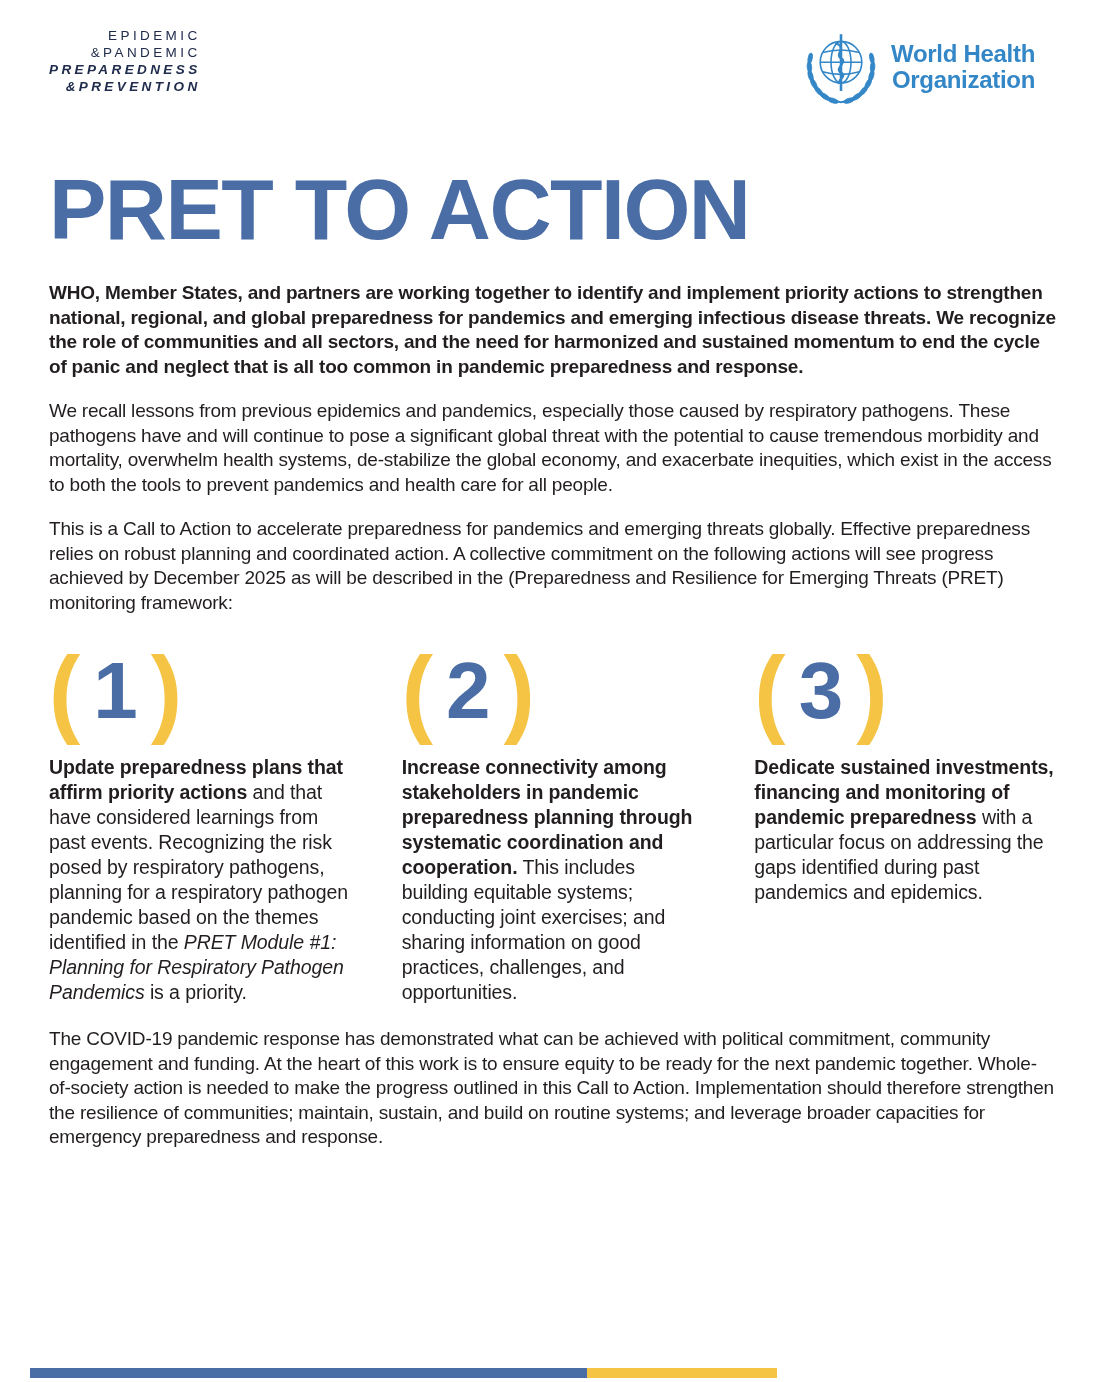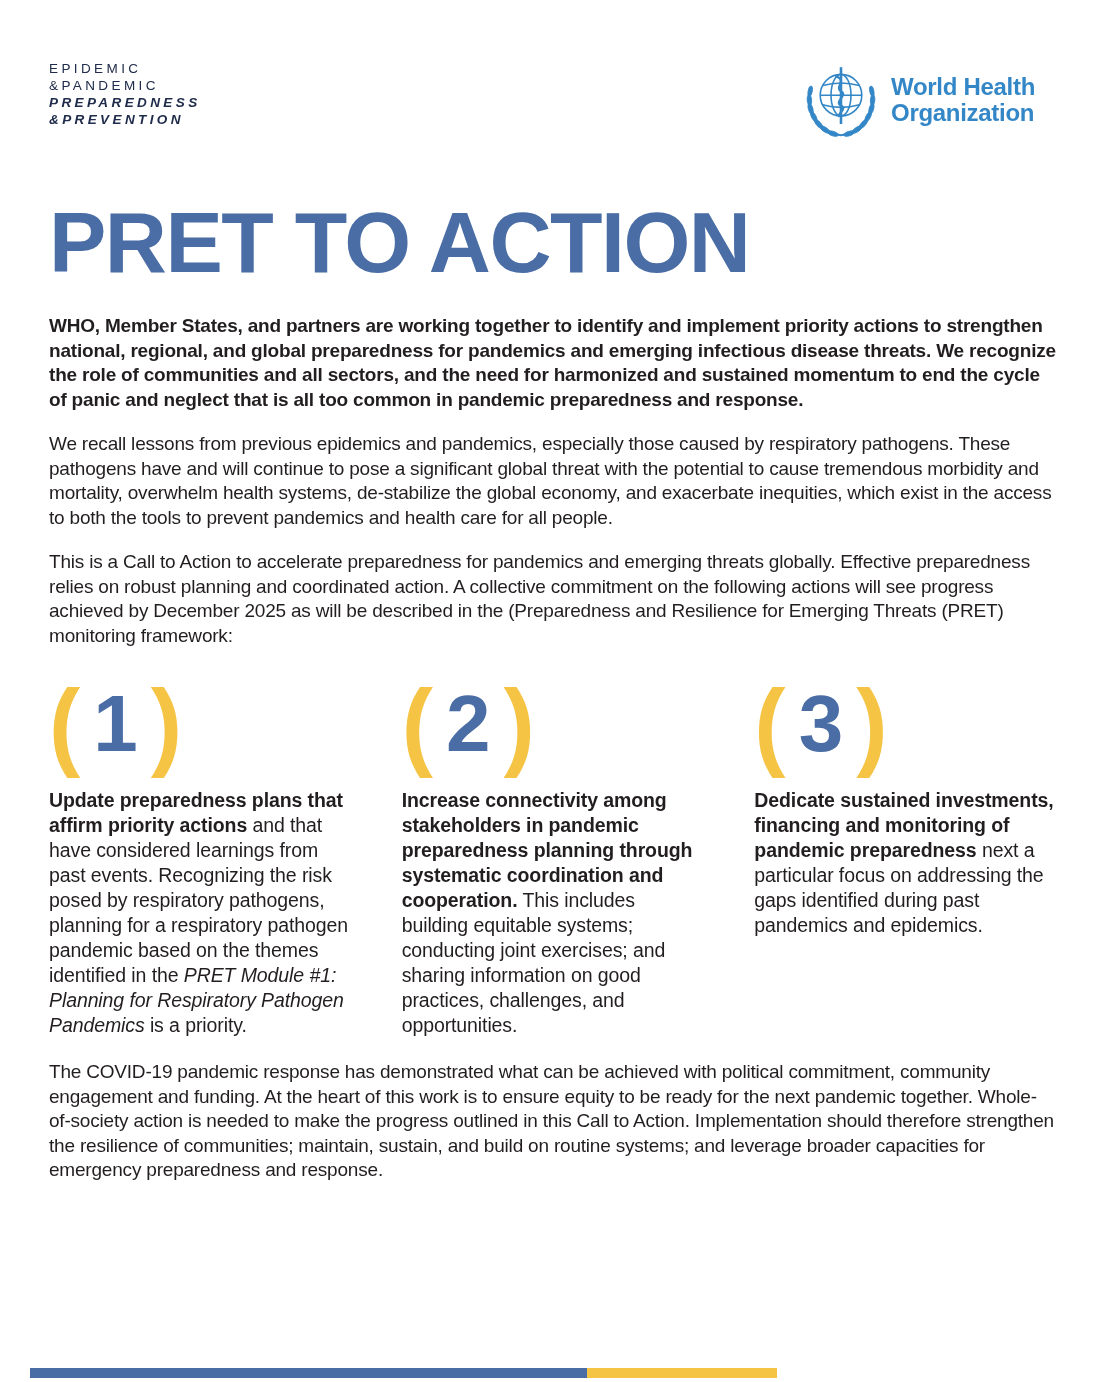--- a/index.html
+++ b/index.html
@@ -12,21 +12,21 @@
   *{box-sizing:border-box;margin:0;padding:0;}
   html,body{background:#ffffff;}
   body{font-family:"Liberation Sans", sans-serif;color:var(--ink);}
   .page{
     position:relative;
     width:1106px;height:1382px;
     margin:0 auto;background:#ffffff;
     padding:0 49px;overflow:hidden;
   }
   
-  .header{padding-top:60px;display:flex;justify-content:space-between;align-items:flex-start;}
+  .header{padding-top:27px;display:flex;justify-content:space-between;align-items:flex-start;text-align:right;}
   .program-logo{font-size:13.5px;line-height:17px;letter-spacing:3.4px;color:var(--navy);}
   .program-logo .light{font-weight:400;}
   .program-logo .bold{font-weight:700;font-style:italic;}
   .who-logo{display:flex;align-items:center;gap:10px;margin-right:22px;}
   .who-emblem{width:80px;height:80px;display:block;}
   .who-wordmark{color:var(--who-blue);font-weight:700;font-size:24px;line-height:26px;letter-spacing:-0.3px;}
   
   .doc-title{
     margin-top:58px;
     font-size:86px;line-height:88px;font-weight:700;
@@ -143,21 +143,21 @@
       </div>
     </div>
 
     <div class="action">
       <div class="action-number">
         <span class="paren">(</span>
         <span class="digit">3</span>
         <span class="paren">)</span>
       </div>
       <div class="action-text">
-        <b>Dedicate sustained investments, financing and monitoring of pandemic preparedness</b><span> next a particular focus on addressing the gaps identified during past pandemics and epidemics.</span>
+        <b>Dedicate sustained investments, financing and monitoring of pandemic preparedness</b><span> with a particular focus on addressing the gaps identified during past pandemics and epidemics.</span>
       </div>
     </div>
 
   </div>
 
   <div class="closing">
     <p class="para">The COVID-19 pandemic response has demonstrated what can be achieved with political commitment, community engagement and funding. At the heart of this work is to ensure equity to be ready for the next pandemic together. Whole-of-society action is needed to make the progress outlined in this Call to Action. Implementation should therefore strengthen the resilience of communities; maintain, sustain, and build on routine systems; and leverage broader capacities for emergency preparedness and response.</p>
   </div>
 
   <div class="footer-bar">

